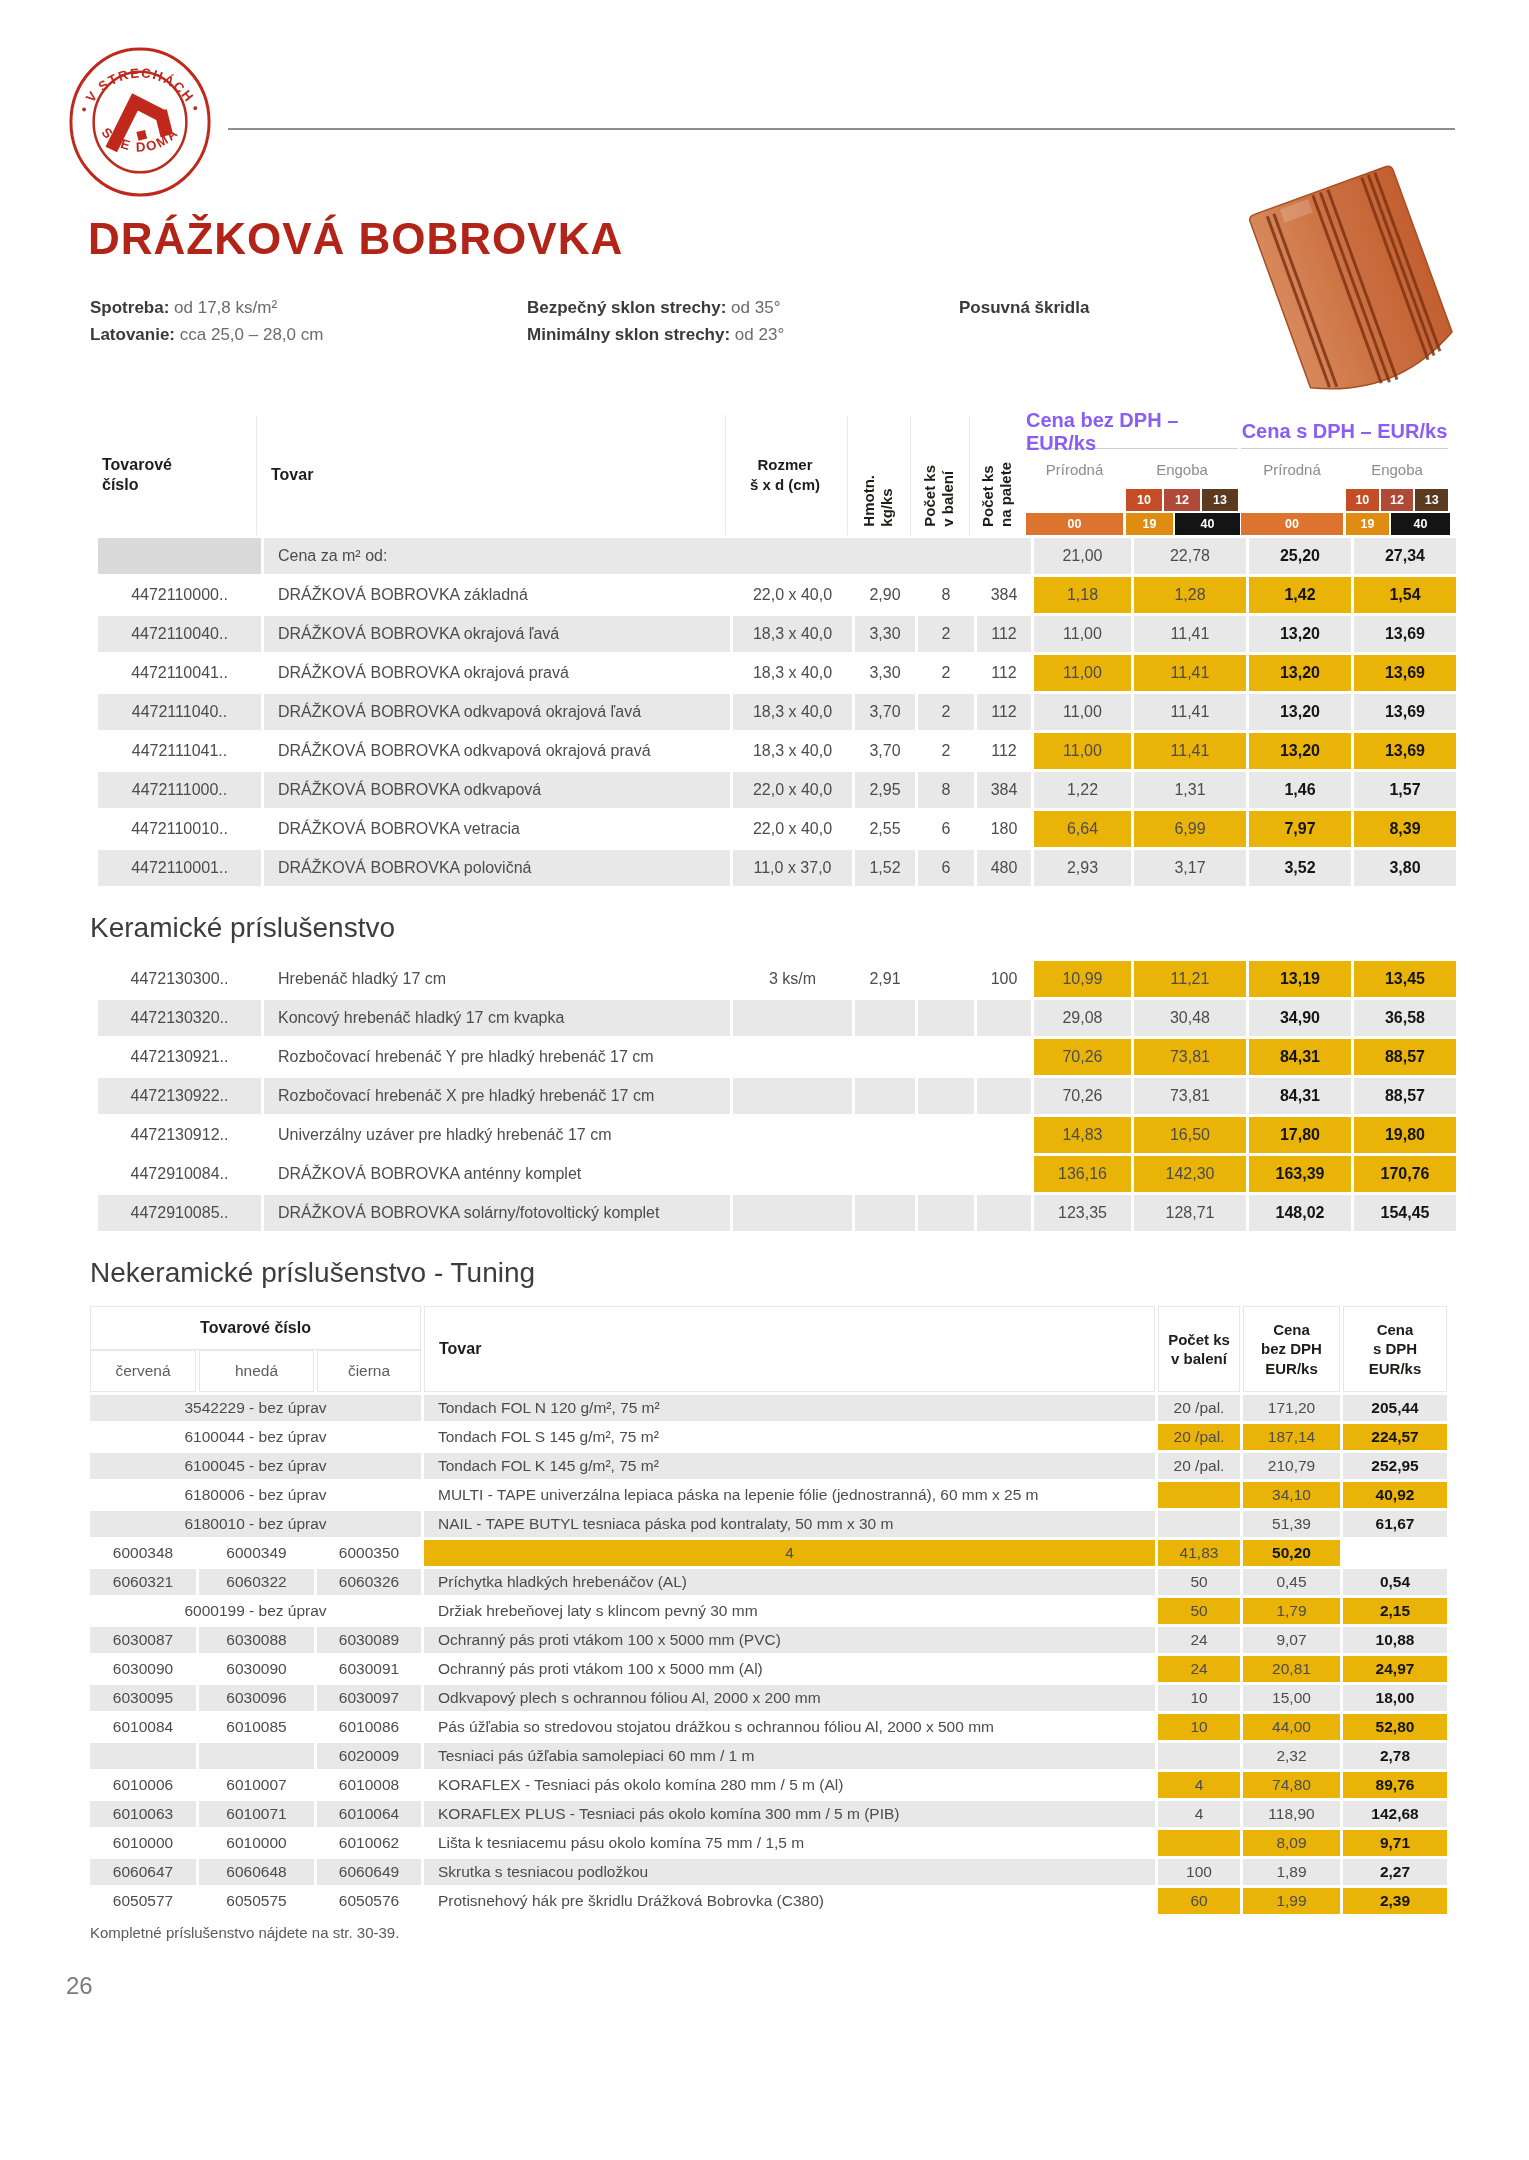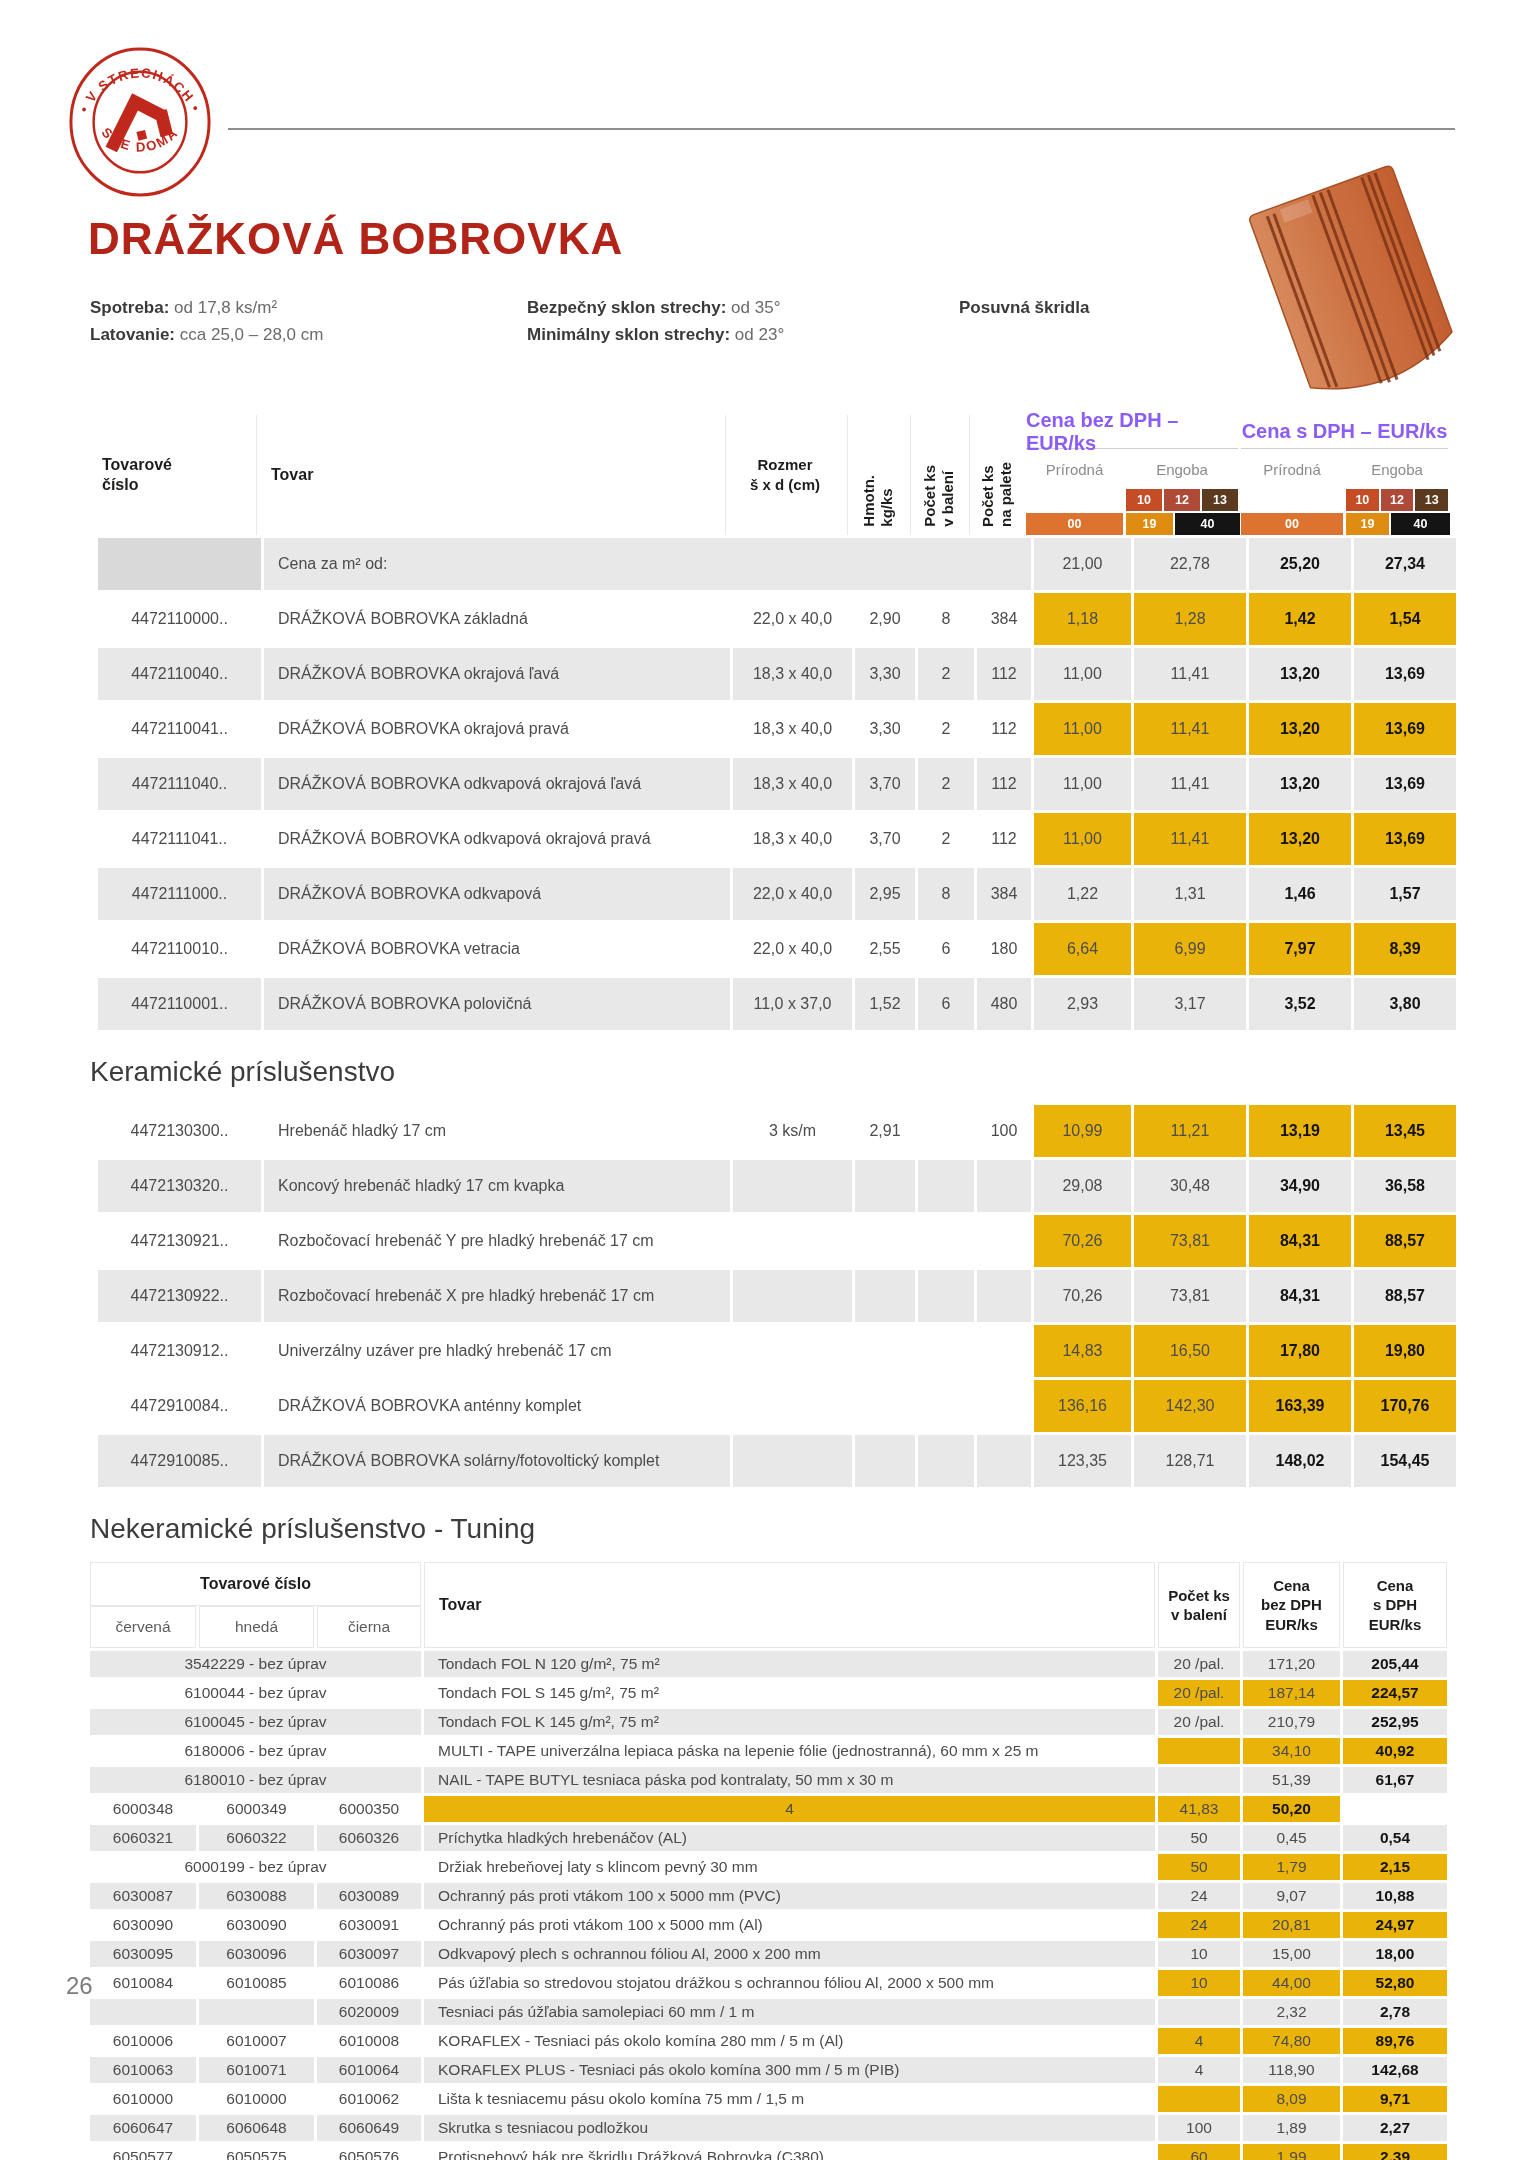--- a/index.html
+++ b/index.html
@@ -17,21 +17,21 @@
   .spec-col1 { width:437px; } .spec-col2 { width:432px; }
   .spec b { color:#3a3a3a; font-weight:bold; }
   .spec span { color:#6b6b6b; }
   .tile-wrap { position:absolute; right:64px; top:182px; width:210px; height:240px; }
   .tile-wrap svg { transform:rotate(-20deg); }
 
   
   .content { position:absolute; left:90px; top:415px; width:1358px; }
   .mgrid { display:grid; grid-template-columns:163px 466px 119px 60px 56px 54px 97px 112px 102px 102px; column-gap:3px; }
   .ngrid { display:grid; grid-template-columns:106px 115px 104px 731px 82px 97px 104px; column-gap:3px; }
-  .trow { height:52px; margin-bottom:3px;padding-left:8px; }
+  .trow { height:36px; margin-bottom:3px;padding-left:8px; }
   .nrow { height:26px; margin-bottom:3px; }
   .cell { display:flex; align-items:center; justify-content:center; font-size:16px; color:#4c4c4c; overflow:hidden; }
   .cell.left { justify-content:flex-start; padding-left:14px; }
   .cell.b { font-weight:bold; color:#141414; }
   .bg-g { background:#e8e8e8; }
   .bg-w { background:#ffffff; }
   .bg-p { background:#eab308; }
   .bg-d { background:#d9d9d9; }
   .nrow .cell { font-size:15.5px; }
 

